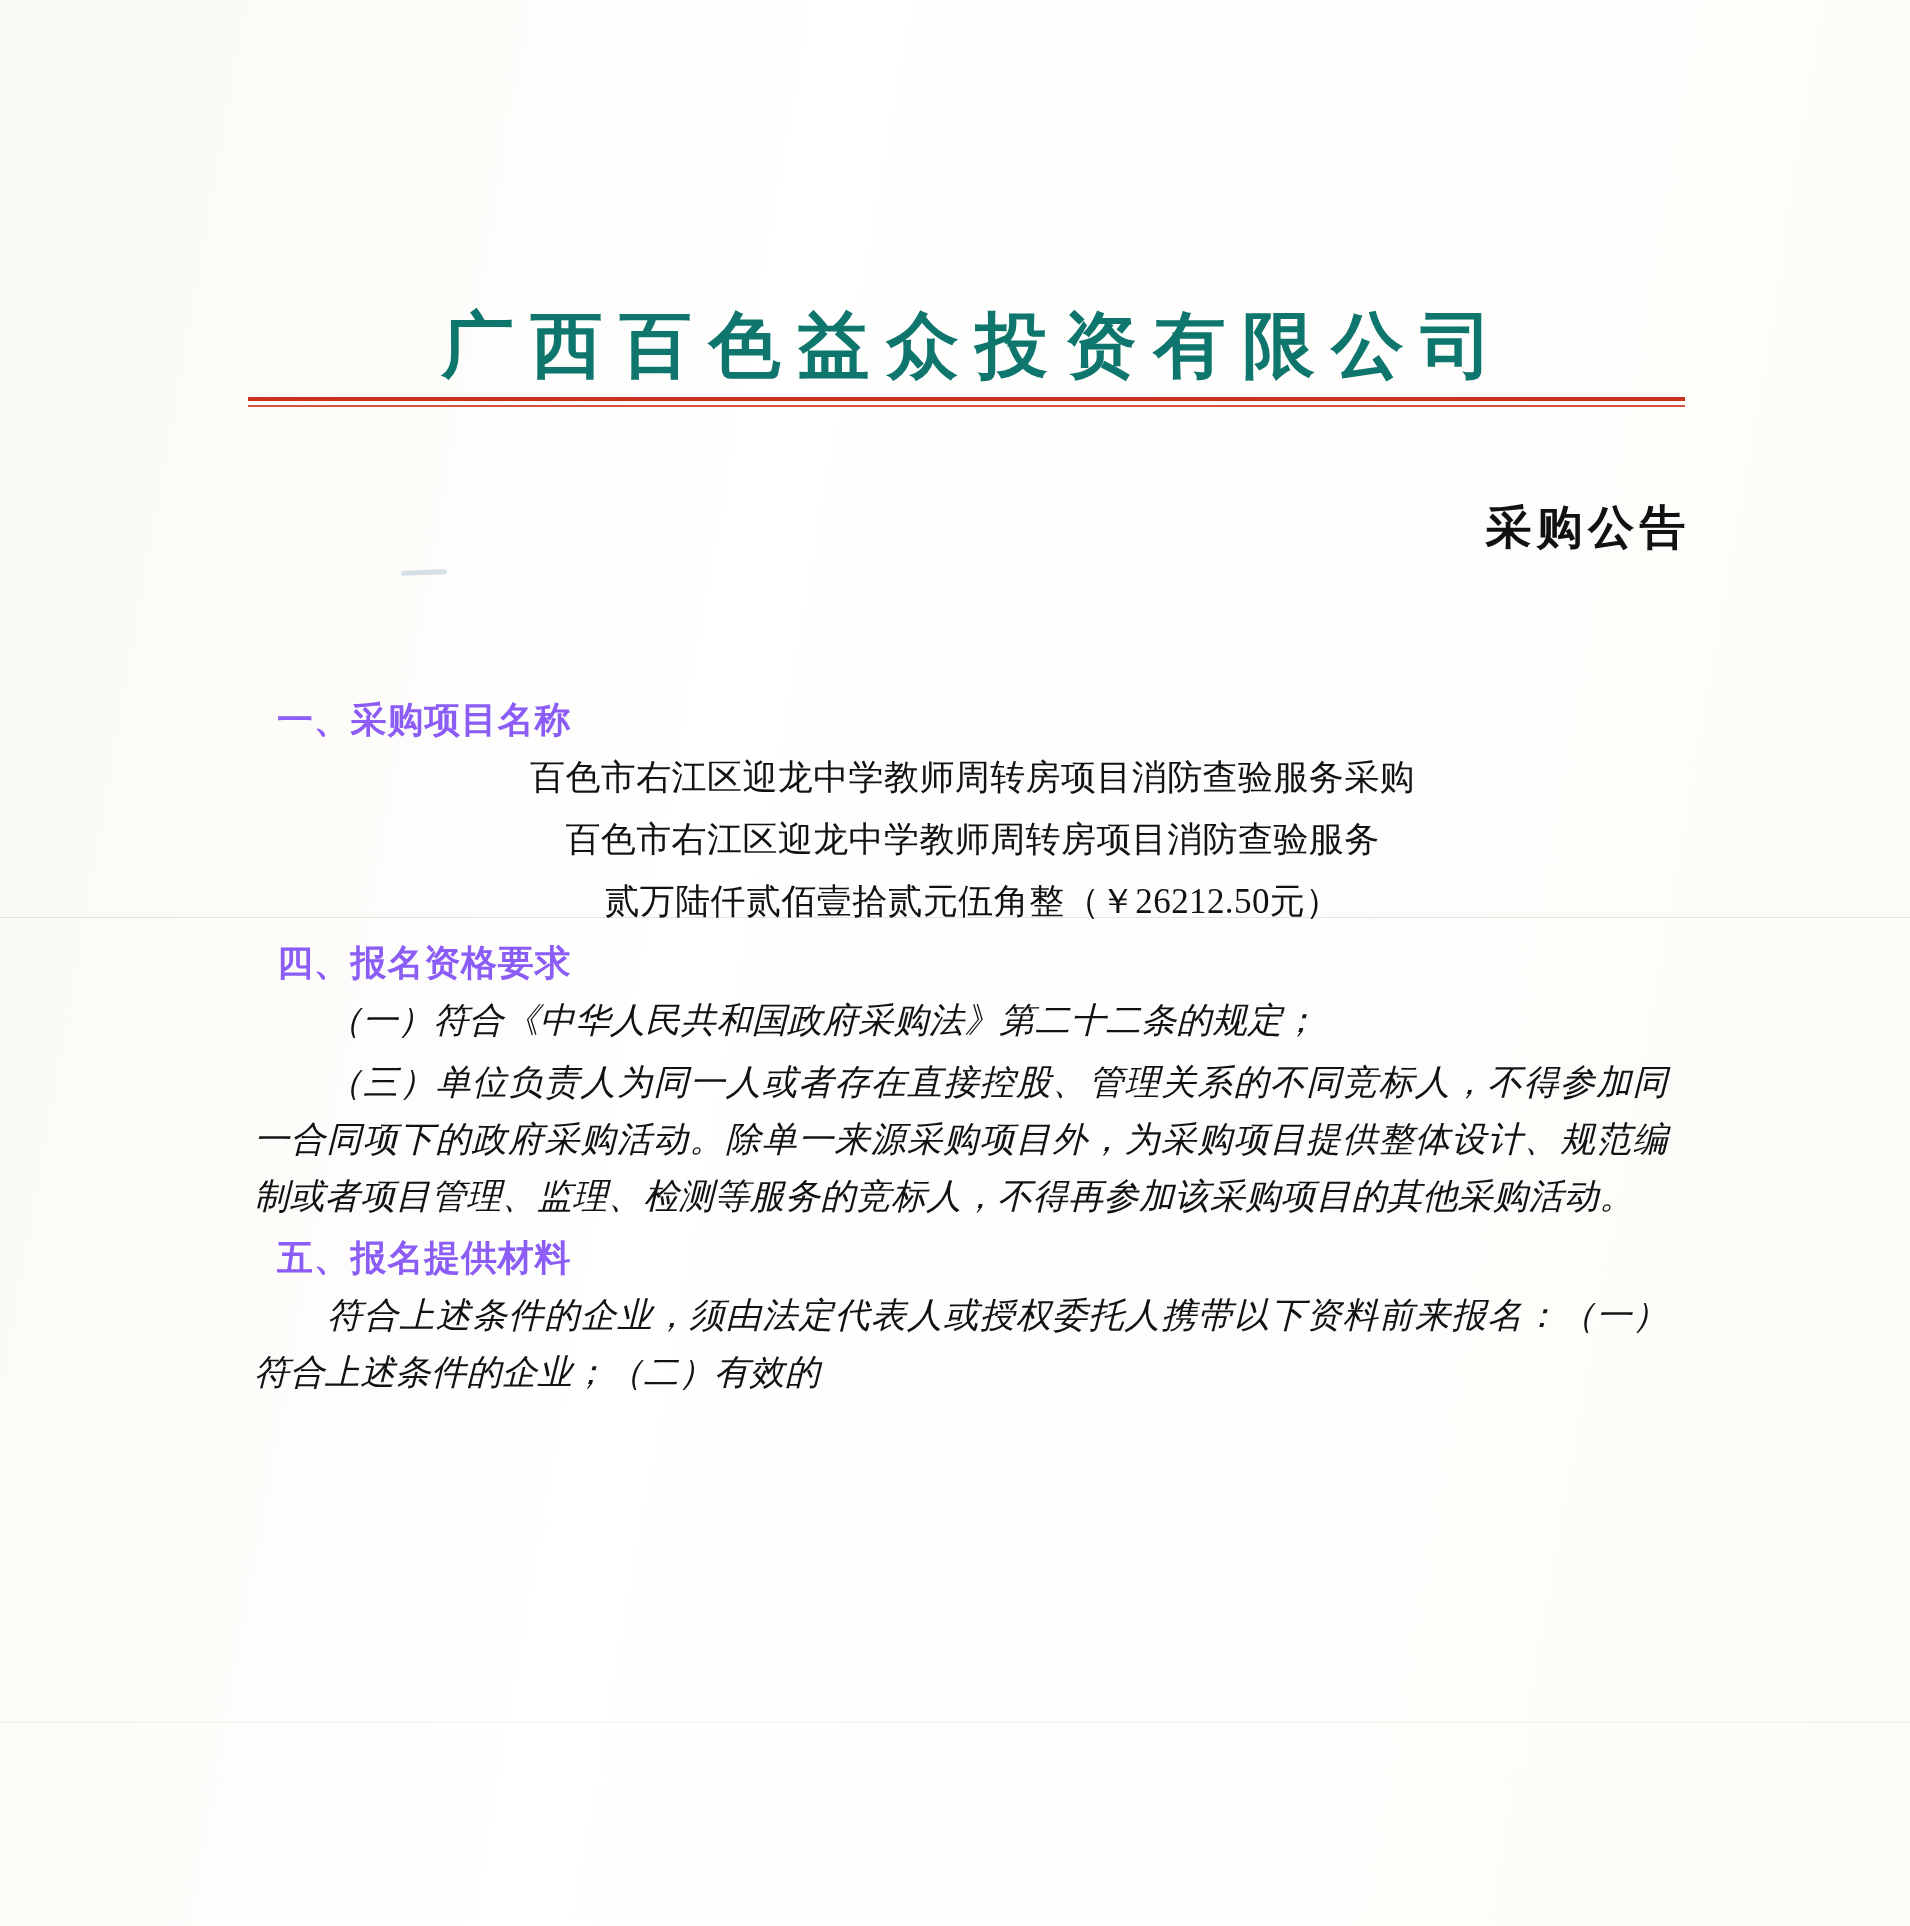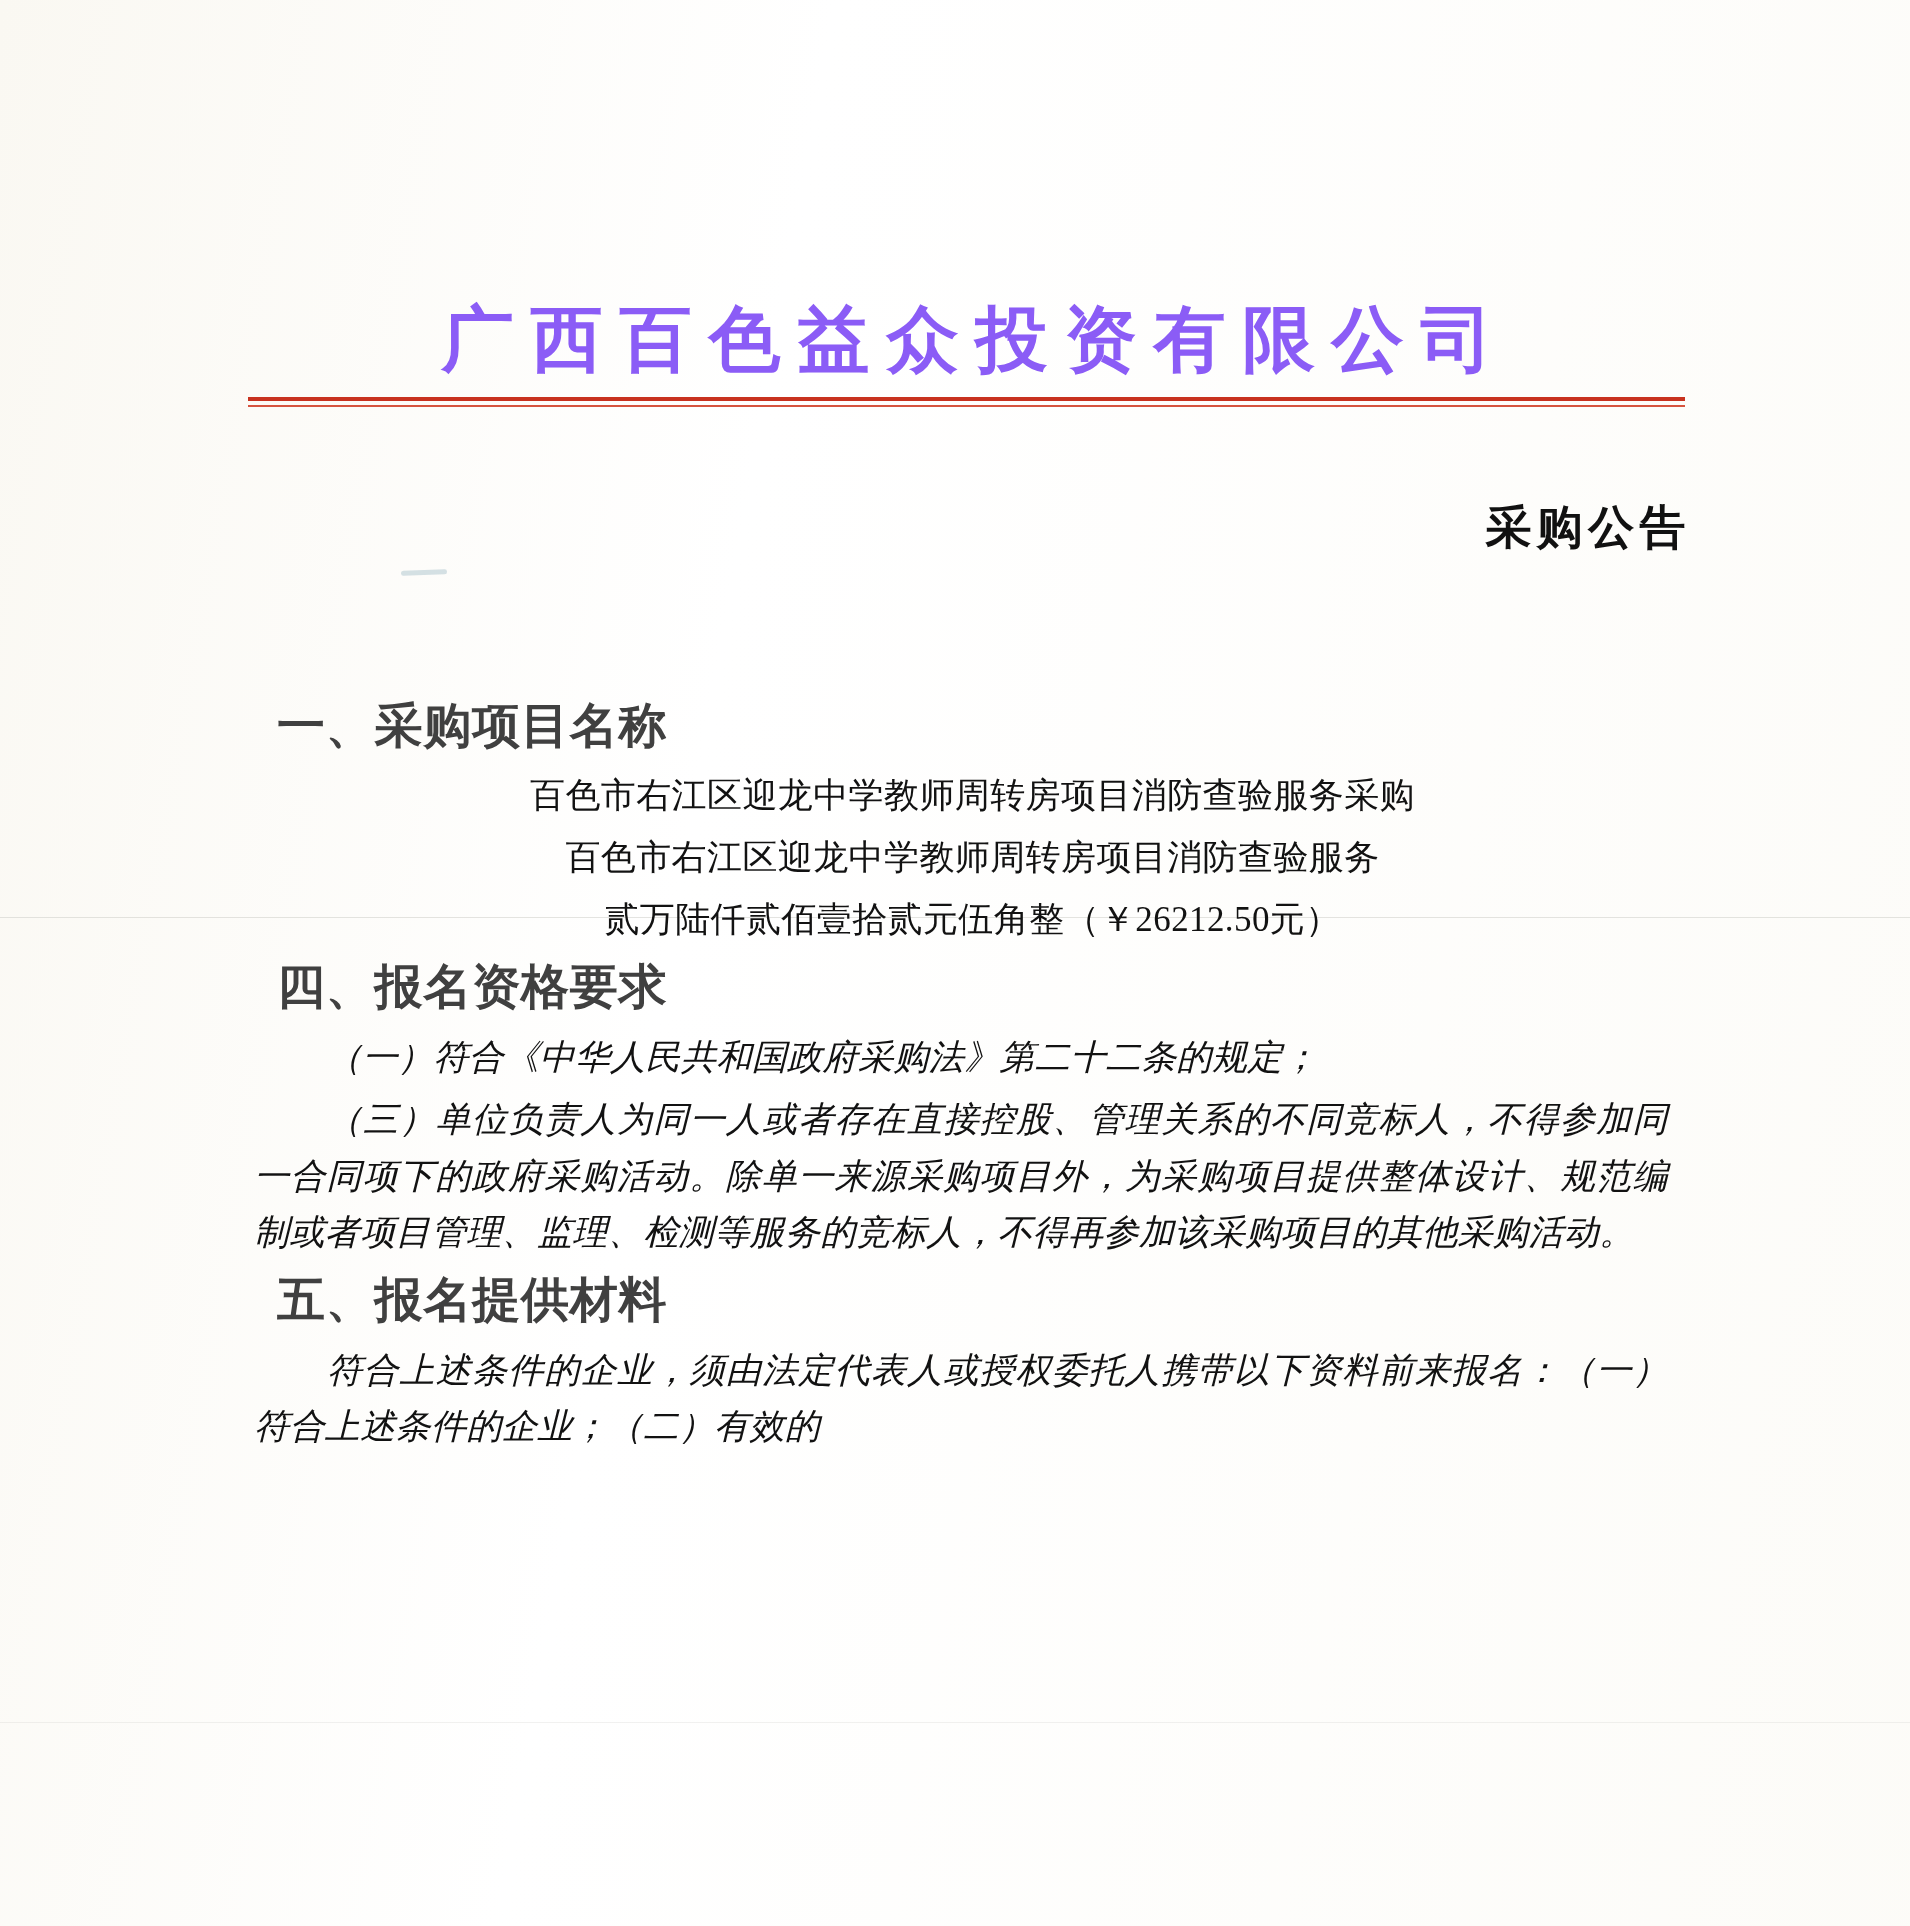--- a/index.html
+++ b/index.html
@@ -43,25 +43,25 @@
 
   
   .letterhead {
     position: absolute;
     left: 243px;
     top: 304px;
     width: 1448px;
     text-align: center;
   }
   .letterhead-title {
-    font-family: Liberation Mono, monospace;
+    font-family: Liberation Sans, sans-serif;
     font-weight: bold;
     font-size: 72px;
     letter-spacing: 17px;
-    color: #8b5cf6;
+    color: #0f766e;
     text-indent: 17px;
     line-height: 1.15;
     white-space: nowrap;
   }
   .letterhead-rule-thick {
     position: absolute;
     left: 248px;
     top: 397px;
     width: 1437px;
     height: 4.2px;
@@ -93,27 +93,27 @@
 
   
   .body-block {
     position: absolute;
     left: 254px;
     top: 693px;
     width: 1414px;
     color: #0f0f0f;
   }
   .sec-head {
-    font-family: Liberation Mono, monospace;
+    font-family: Liberation Serif, serif;
     font-weight: bold;
-    font-size: 48px;
+    font-size: 36px;
     line-height: 1.52;
     letter-spacing: 0.8px;
     margin: 0 0 2.3px 23px;
-    color: #404040;
+    color: #8b5cf6;
   }
   .para {
     font-family: "Liberation Serif", "DejaVu Serif", serif;
     font-size: 35px;
     line-height: 1.62;
     letter-spacing: 0.4px;
     margin: 0 0 5.4px 0;
     color: #121212;
     text-align: center;
   }

